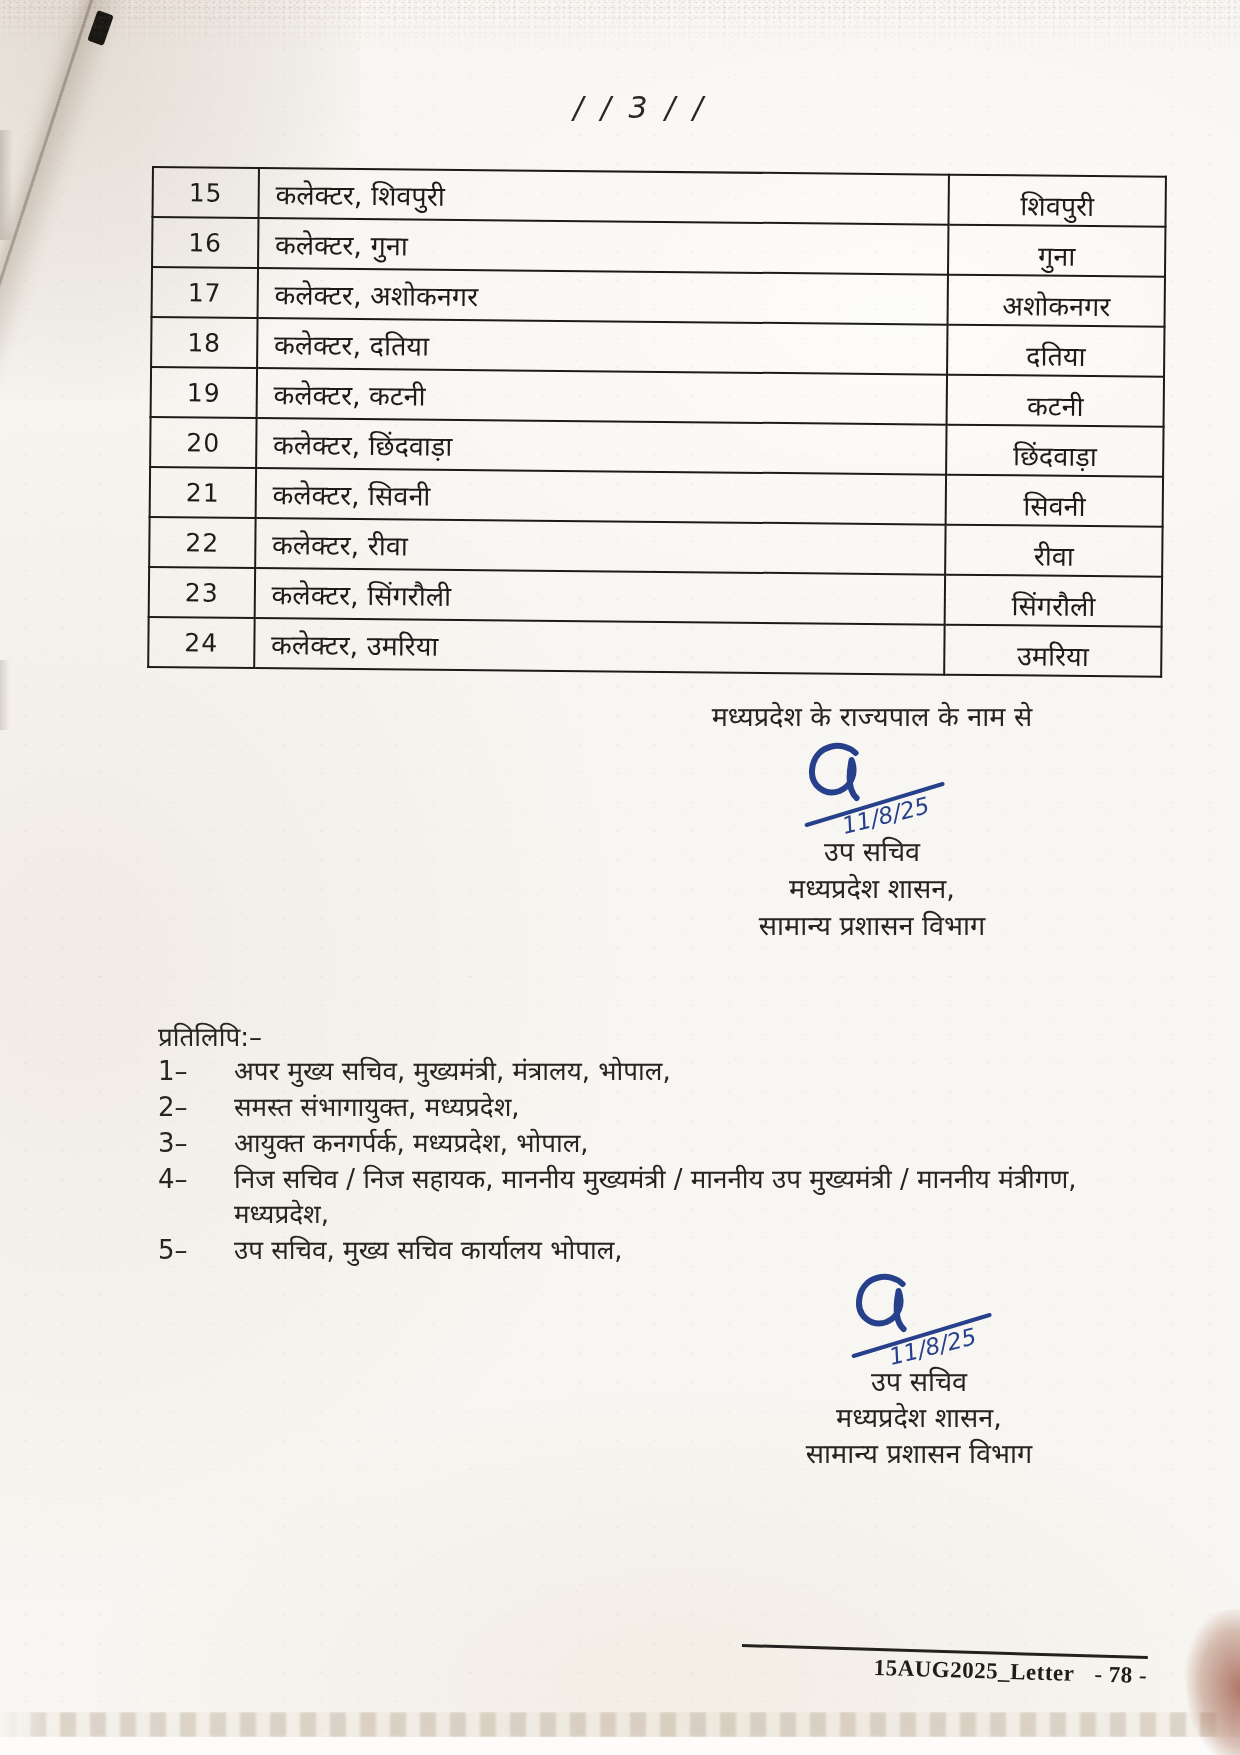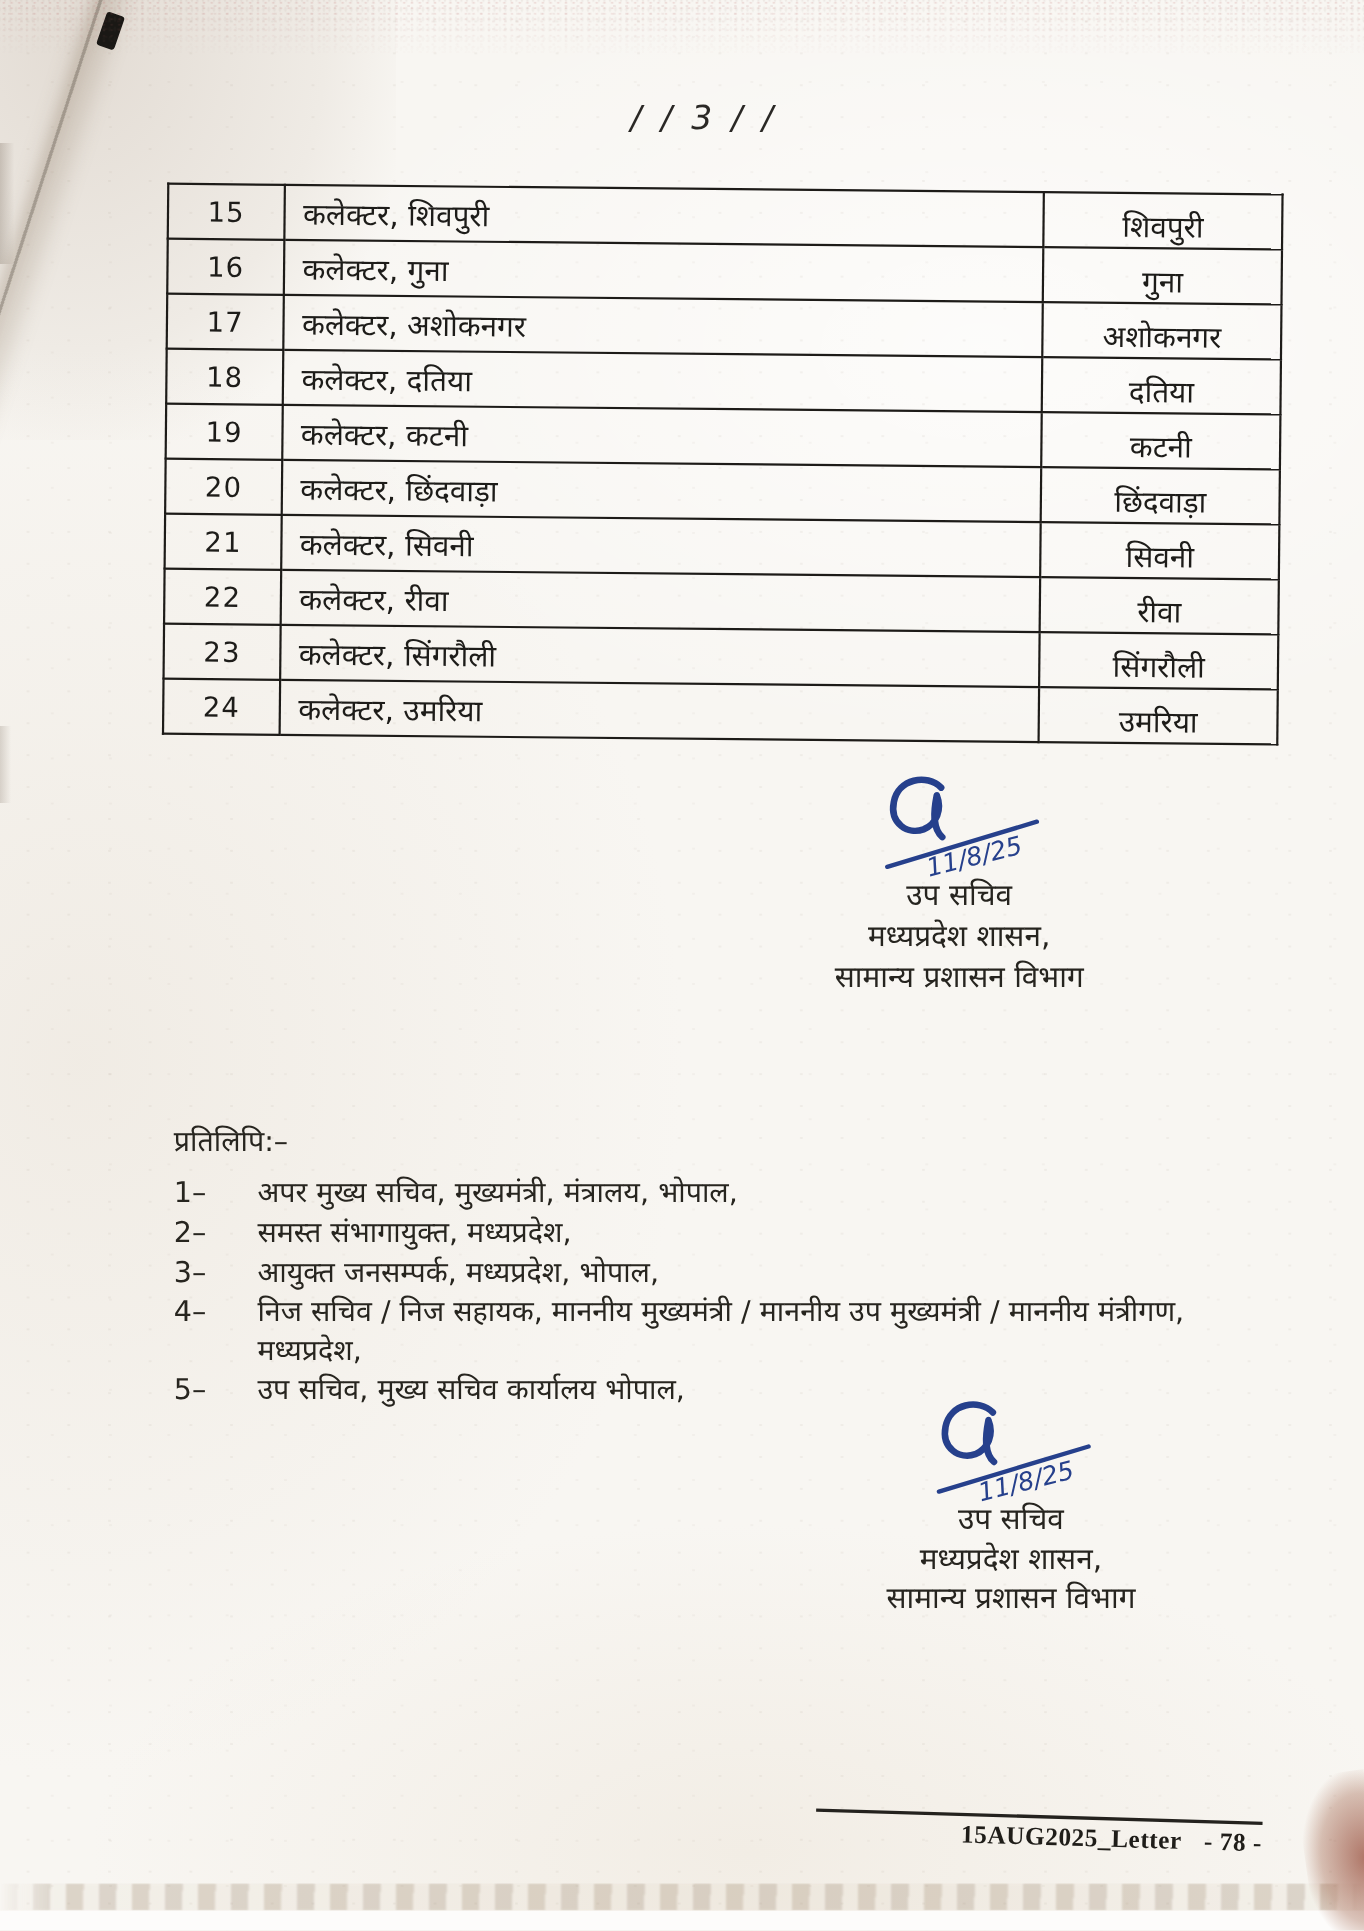--- a/index.html
+++ b/index.html
@@ -95,21 +95,21 @@
     position:absolute; left:592px; top:698px; width:560px;
     text-align:center; font-size:27px; line-height:37px; color:#26241f;
   }
   .sig-wrap { position:relative; height:96px; margin-top:2px; }
   svg.sig { position:absolute; left:50%; transform:translateX(-42%); top:0; overflow:visible; }
   .ink-stroke { fill:none; stroke:var(--ink,#26408c); stroke-linecap:round; stroke-linejoin:round; }
   .ink-date { fill:var(--ink,#26408c); font-size:23px; font-style:italic; font-family:"DejaVu Sans",sans-serif; }
   .ref-no    { position:absolute; left:160px; top:972px; font-size:26px; }
   .ref-place { position:absolute; left:772px; top:972px; font-size:26px; }
   .copy { position:absolute; left:158px; top:1018px; width:988px; font-size:26px; color:#27251f; }
-  .copy-head { margin-bottom:14px; }
+  .copy-head { }
   .copy-item { display:flex; line-height:35px; margin-bottom:1px; }
   .copy-no   { width:76px; flex:none; }
   .copy-text { flex:1; }
   .copy-close{ margin-top:2px; line-height:35px; }
   .sig2 {
     position:absolute; left:705px; top:1266px; width:428px;
     text-align:center; font-size:27px; line-height:36px; color:#26241f;
   }
   .footer {
     position:absolute; left:742px; top:1644px; width:406px;
@@ -188,20 +188,21 @@
       </tr>
       <tr>
         <td class="c-sno">24</td>
         <td class="c-addr">कलेक्टर, उमरिया</td>
         <td class="c-dist">उमरिया</td>
       </tr>
     </tbody>
   </table>
 
   <div class="auth">
+    <div>मध्यप्रदेश के राज्यपाल के नाम से</div>
     <div class="sig-wrap">
       <svg class="sig" width="170" height="100" viewBox="0 0 170 100">
         <path class="ink-stroke" stroke-width="6" d="M55 16 C42 3 16 8 12 29 C8 49 25 59 39 54 C51 49 56 36 51 23 C48 38 47 53 56 61"></path>
         <path class="ink-stroke" stroke-width="4" d="M6 88 C40 78 98 60 142 47"></path>
         <text class="ink-date" x="44" y="97" transform="rotate(-14 44 97)">11/8/25</text>
       </svg>
     </div>
     <div>उप सचिव</div>
     <div>मध्यप्रदेश शासन,</div>
     <div>सामान्य प्रशासन विभाग</div>
@@ -213,21 +214,21 @@
     <div class="copy-item">
       <span class="copy-no">1–</span>
       <span class="copy-text">अपर मुख्य सचिव, मुख्यमंत्री, मंत्रालय, भोपाल,</span>
     </div>
     <div class="copy-item">
       <span class="copy-no">2–</span>
       <span class="copy-text">समस्त संभागायुक्त, मध्यप्रदेश,</span>
     </div>
     <div class="copy-item">
       <span class="copy-no">3–</span>
-      <span class="copy-text">आयुक्त जनसम्पर्क, मध्यप्रदेश, भोपाल,</span>
+      <span class="copy-text">आयुक्त कनगर्पर्क, मध्यप्रदेश, भोपाल,</span>
     </div>
     <div class="copy-item">
       <span class="copy-no">4–</span>
       <span class="copy-text">निज सचिव / निज सहायक, माननीय मुख्यमंत्री / माननीय उप मुख्यमंत्री / माननीय मंत्रीगण, मध्यप्रदेश,</span>
     </div>
     <div class="copy-item">
       <span class="copy-no">5–</span>
       <span class="copy-text">उप सचिव, मुख्य सचिव कार्यालय भोपाल,</span>
     </div>
   </div>

